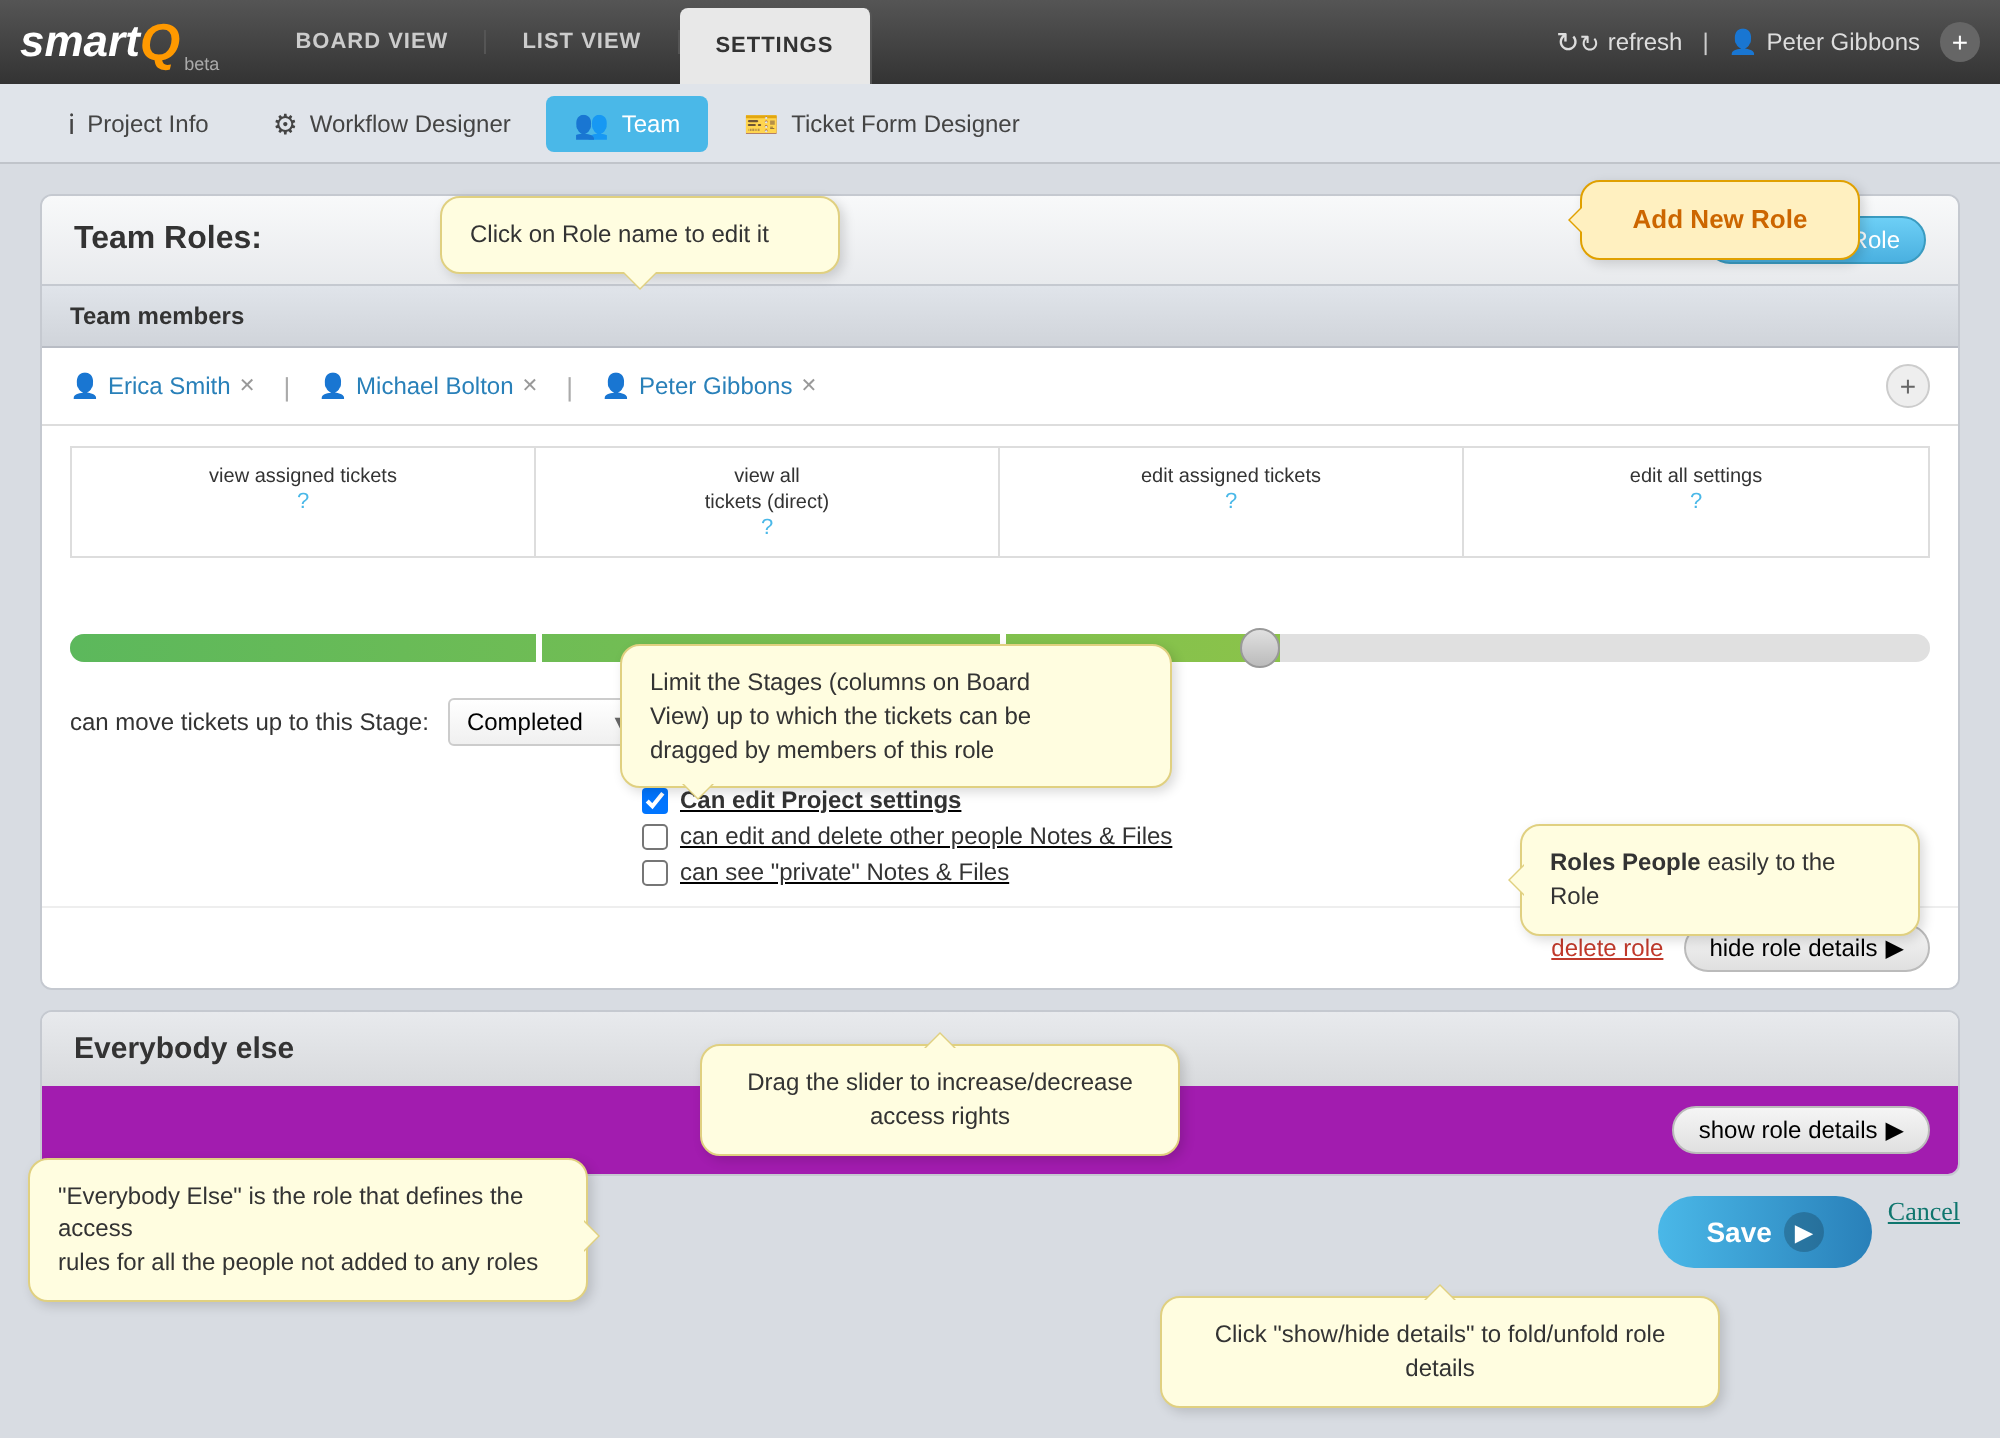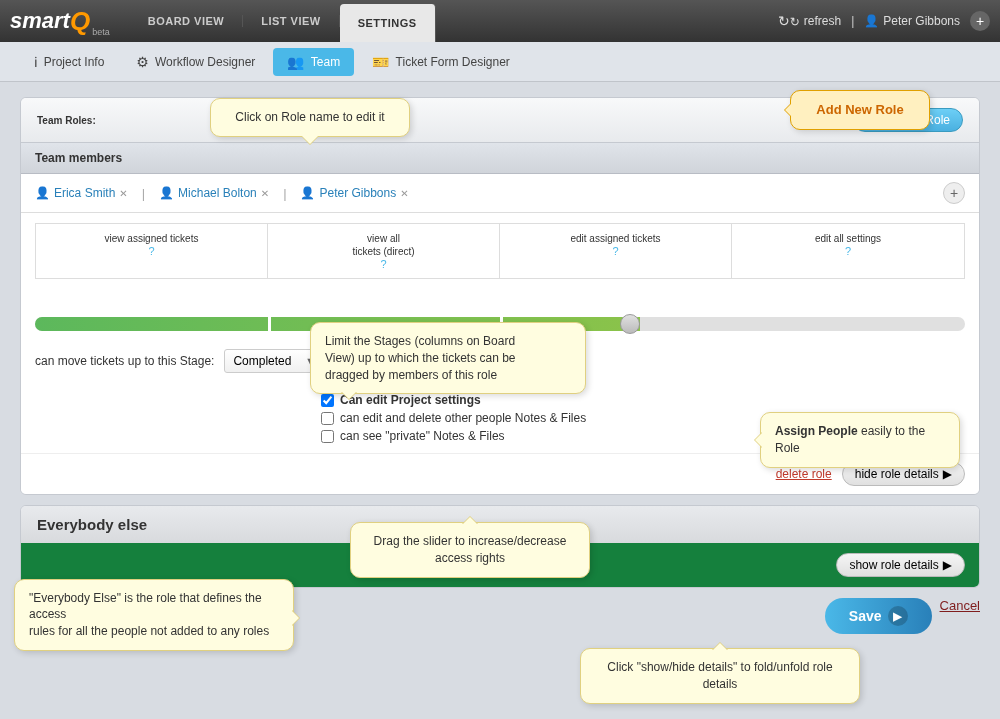--- a/index.html
+++ b/index.html
@@ -152,21 +152,21 @@
     }
     .panel-header {
       background: linear-gradient(to bottom, #f8f9fa, #e8eaed);
       padding: 10px 16px;
       display: flex;
       align-items: center;
       justify-content: space-between;
       border-bottom: 1px solid #c5c9d0;
     }
     .panel-title {
-      font-size: 10px;
+      font-size: 16px;
       font-weight: bold;
       color: #333;
     }
     .add-role-btn {
       background: linear-gradient(to bottom, #6dcff6, #4ab0e0);
       color: #fff;
       border: 1px solid #3a9bc0;
       border-radius: 12px;
       padding: 4px 12px;
       cursor: pointer;
@@ -326,20 +326,21 @@
       top: 50%;
       transform: translateY(-50%);
       pointer-events: none;
     }
 
     
     .checkboxes-section {
       background: #fff;
       padding: 8px 16px 6px 300px;
       font-size: 12px;
+      text-decoration: underline;
     }
     .checkbox-row {
       display: flex;
       align-items: center;
       gap: 6px;
       margin-bottom: 4px;
       color: #333;
     }
     .checkbox-row input[type="checkbox"] {
       cursor: pointer;
@@ -395,21 +396,21 @@
       margin-bottom: 10px;
     }
     .everybody-header {
       background: linear-gradient(to bottom, #e8eaed, #d8dadd);
       padding: 10px 16px;
       font-size: 15px;
       font-weight: bold;
       color: #333;
     }
     .everybody-body {
-      background: #15803d;
+      background: #a21caf;
       padding: 10px 14px;
       display: flex;
       align-items: center;
     }
 
     
     .save-row {
       display: flex;
       justify-content: flex-end;
       gap: 8px;
@@ -432,24 +433,25 @@
       background: rgba(0,0,0,0.2);
       border-radius: 50%;
       width: 20px;
       height: 20px;
       display: flex;
       align-items: center;
       justify-content: center;
       font-size: 11px;
     }
     .cancel-link {
-      color: #7f1d1d;
+      color: #0f766e;
       text-decoration: underline;
       cursor: pointer;
       font-size: 13px;
+      font-family: Liberation Serif, serif;
     }
 
     
     .tooltip-bubble {
       position: absolute;
       background: #fffde0;
       border: 1px solid #e0d080;
       border-radius: 10px;
       padding: 10px 14px;
       font-size: 12px;
@@ -660,40 +662,40 @@
   </div>
 
   <div class="save-row">
     <button class="save-btn">
       <span>Save</span>
       <span class="arrow">▶</span>
     </button>
     <a class="cancel-link">Cancel</a>
   </div>
 
-  <div class="tooltip-bubble arrow-down arrow-down-border" style="top:16px; left:210px; width:200px;text-align:center;">
+  <div class="tooltip-bubble arrow-down arrow-down-border" style="top:16px; left:220px; width:200px;">
     <span>Click on Role name to edit it</span>
   </div>
 
   <div class="tooltip-bubble tooltip-orange" style="top:8px; left:790px; width:140px; text-align:center; arrow-right:true;">
     <span>Add New Role</span>
     
     <span style="position:absolute; left:-14px; top:50%; transform:translateY(-50%); border:7px solid transparent; border-right-color:#e0a000; display:block; width:0; height:0;"></span>
     <span style="position:absolute; left:-12px; top:50%; transform:translateY(-50%); border:6px solid transparent; border-right-color:#fff0c0; display:block; width:0; height:0;"></span>
   </div>
 
   <div class="tooltip-bubble" style="top:240px; left:310px; width:276px;">
     <span>Limit the Stages (columns on Board<br>View) up to which the tickets can be<br>dragged by members of this role</span>
     
     <span style="position:absolute; bottom:-15px; left:30px; border:8px solid transparent; border-top-color:#e0d080; display:block; width:0; height:0;"></span>
     <span style="position:absolute; bottom:-13px; left:31px; border:7px solid transparent; border-top-color:#fffde0; display:block; width:0; height:0;"></span>
   </div>
 
   <div class="tooltip-bubble" style="top:330px; left:760px; width:200px;">
-    <span><strong>Assign People</strong> easily to the Role</span>
+    <span><strong>Roles People</strong> easily to the Role</span>
     
     <span style="position:absolute; left:-15px; top:50%; transform:translateY(-50%); border:8px solid transparent; border-right-color:#e0d080; display:block; width:0; height:0;"></span>
     <span style="position:absolute; left:-13px; top:50%; transform:translateY(-50%); border:7px solid transparent; border-right-color:#fffde0; display:block; width:0; height:0;"></span>
   </div>
 
   <div class="tooltip-bubble" style="top:440px; left:350px; width:240px; text-align:center;">
     <span>Drag the slider to increase/decrease access rights</span>
     
     <span style="position:absolute; top:-15px; left:50%; transform:translateX(-50%); border:8px solid transparent; border-bottom-color:#e0d080; display:block; width:0; height:0;"></span>
     <span style="position:absolute; top:-13px; left:50%; transform:translateX(-50%); border:7px solid transparent; border-bottom-color:#fffde0; display:block; width:0; height:0;"></span>

